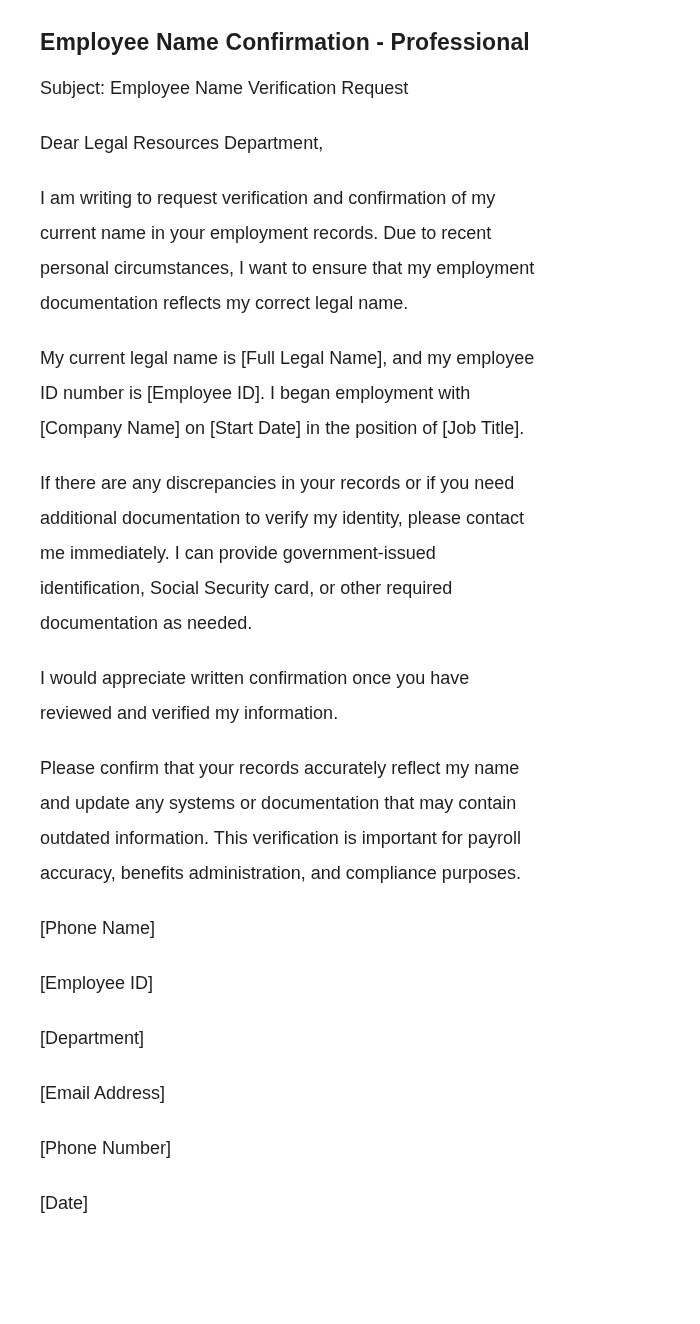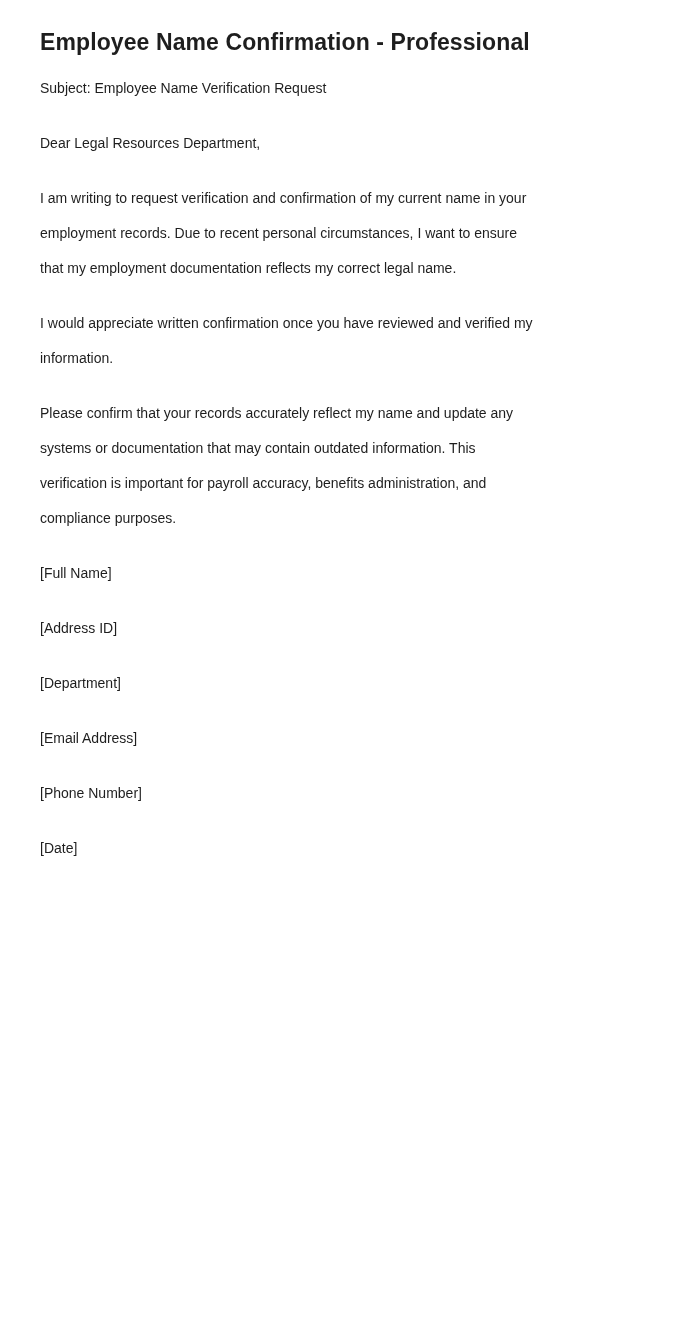--- a/index.html
+++ b/index.html
@@ -20,41 +20,43 @@
     padding: 27px 40px 0 40px;
   }
   .letter h1 {
     font-size: 23px;
     line-height: 30px;
     font-weight: 700;
     margin: 0 0 14px 0;
     letter-spacing: 0.1px;
   }
   .letter p {
-    font-size: 14px;
+    font-size: 18px;
     line-height: 35px;
     font-weight: 400;
     margin: 0 0 20px 0;
     max-width: 608px;
   }
 </style>
 </head>
 <body>
 
 <div class="letter">
   <h1>Employee Name Confirmation - Professional</h1>
 
   <p>Subject: Employee Name Verification Request</p>
 
   <p>Dear Legal Resources Department,</p>
 
   <p>I am writing to request verification and confirmation of my current name in your employment records. Due to recent personal circumstances, I want to ensure that my employment documentation reflects my correct legal name.</p>
+  <p>My current legal name is [Full Legal Name], and my employee ID number is [Employee ID]. I began employment with [Company Name] on [Start Date] in the position of [Job Title].</p>
+  <p>If there are any discrepancies in your records or if you need additional documentation to verify my identity, please contact me immediately. I can provide government-issued identification, Social Security card, or other required documentation as needed.</p>
   <p>I would appreciate written confirmation once you have reviewed and verified my information.</p>
   <p>Please confirm that your records accurately reflect my name and update any systems or documentation that may contain outdated information. This verification is important for payroll accuracy, benefits administration, and compliance purposes.</p>
 
 
-  <p>[Full Name]</p>
-  <p>[Address ID]</p>
+  <p>[Phone Name]</p>
+  <p>[Employee ID]</p>
   <p>[Department]</p>
   <p>[Email Address]</p>
   <p>[Phone Number]</p>
   <p>[Date]</p>
 </div>
 
 </body></html>

